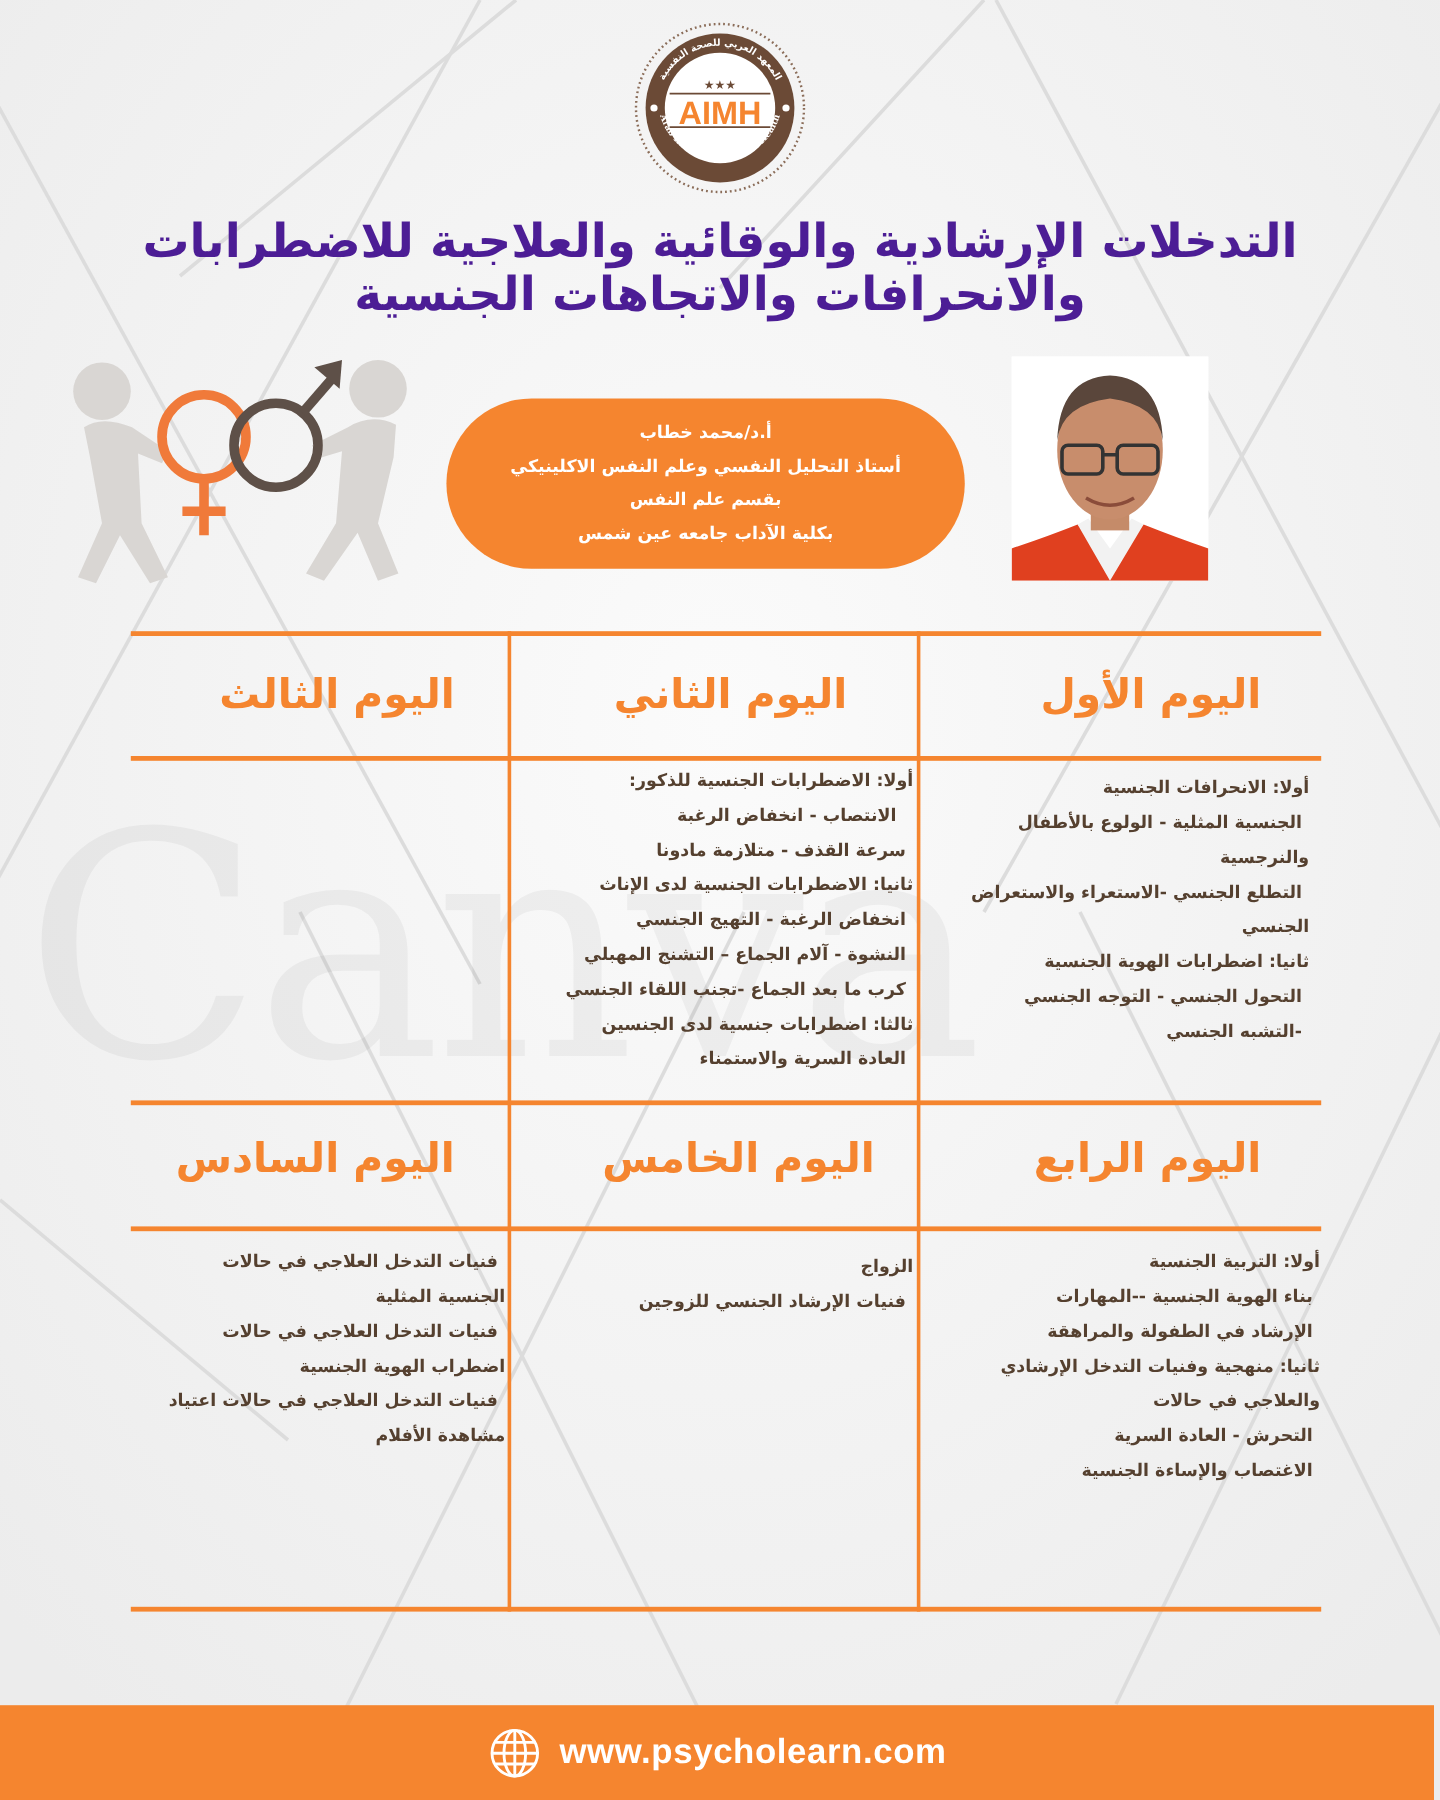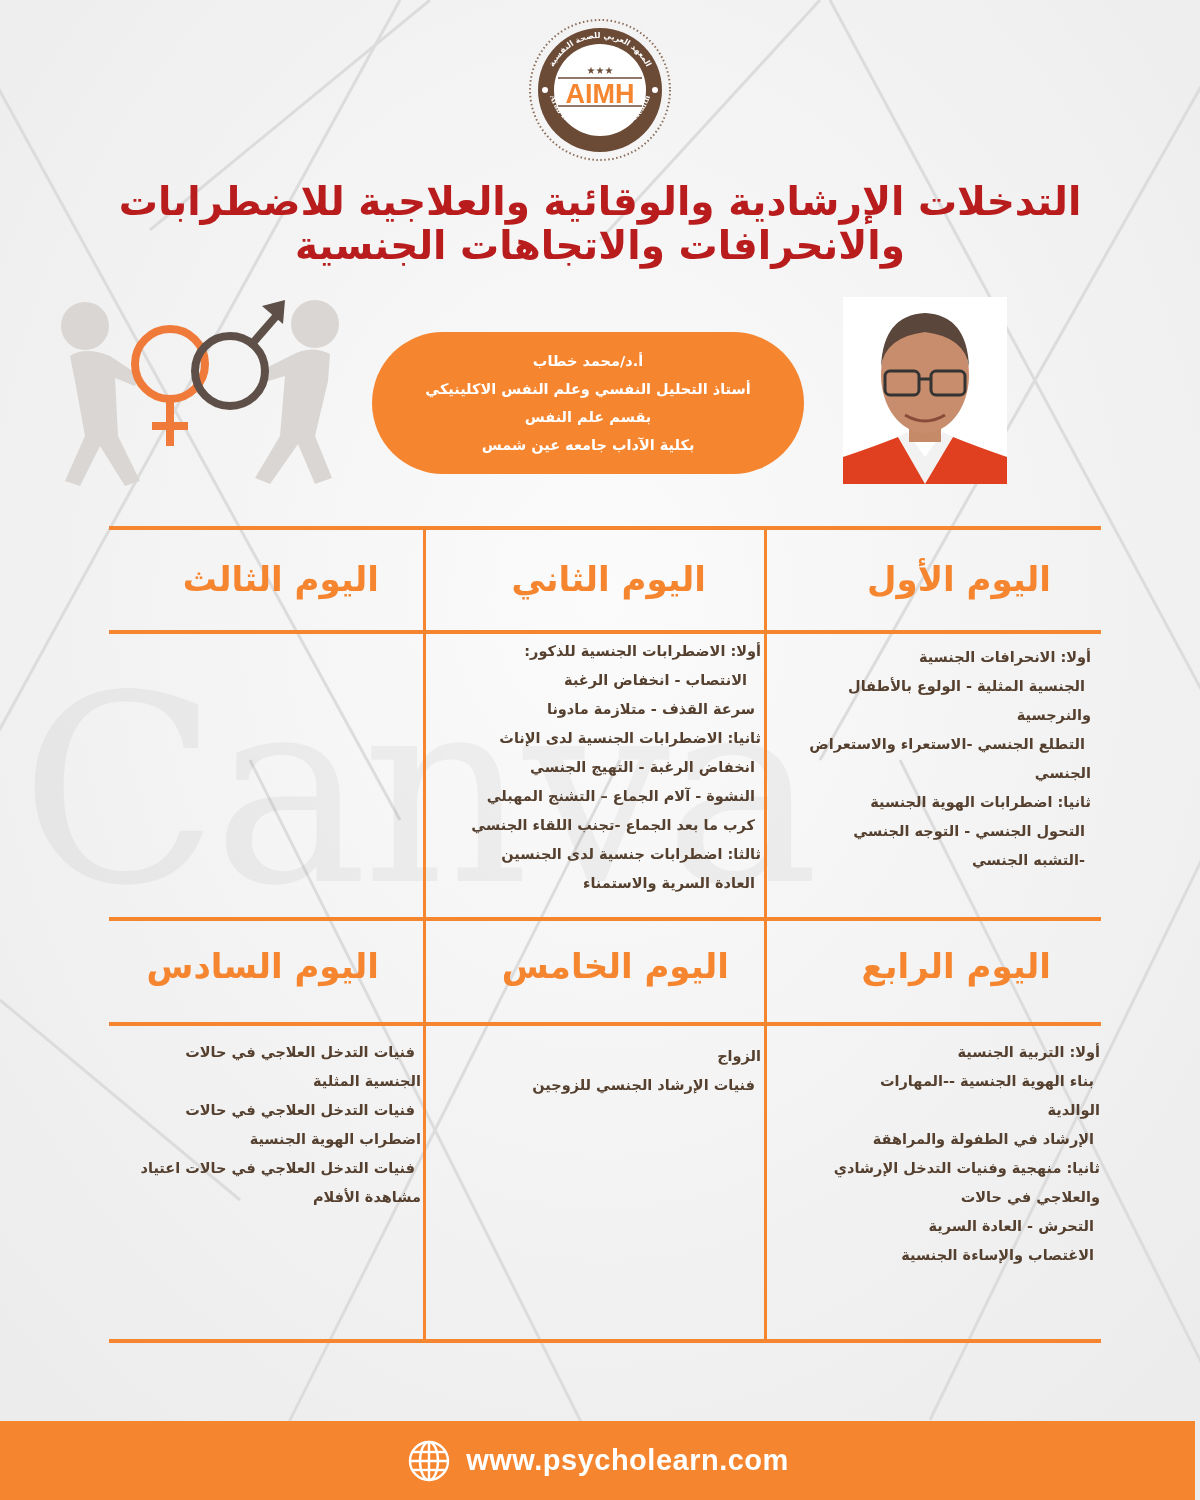--- a/index.html
+++ b/index.html
@@ -19,21 +19,21 @@
   }
   .layer { position: relative; z-index: 1; }
 
   
   .logo { position: absolute; left: 528px; top: 18px; width: 144px; height: 144px; }
 
   
   .title {
     position: absolute; left: 100px; top: 180px; width: 1000px;
     text-align: center; direction: rtl;
-    color: #b91c1c; font-weight: bold;
+    color: #4c1d95; font-weight: bold;
     font-size: 39px; line-height: 44px;
     font-family: "DejaVu Sans", sans-serif;
   }
 
   
   .illustration { position: absolute; left: 40px; top: 286px; width: 320px; height: 210px; }
 
   
   .pill {
     position: absolute; left: 372px; top: 332px; width: 432px; height: 142px;
@@ -207,21 +207,20 @@
     </div>
 
 
     <div class="day-title" style="right:50px; top:946px;">اليوم الرابع</div>
     <div class="day-title" style="right:372px; top:946px;">اليوم الخامس</div>
     <div class="day-title" style="right:722px; top:946px;">اليوم السادس</div>
 
     <div class="cell" style="right:1px; top:1038px;">
       <div>أولا: التربية الجنسية</div>
       <div style="margin-right:6px;">بناء الهوية الجنسية --المهارات</div>
-      <div>الوالدية</div>
       <div style="margin-right:6px;">الإرشاد في الطفولة والمراهقة</div>
       <div>ثانيا: منهجية وفنيات التدخل الإرشادي</div>
       <div>والعلاجي في حالات</div>
       <div style="margin-right:6px;">التحرش - العادة السرية</div>
       <div style="margin-right:6px;">الاغتصاب والإساءة الجنسية</div>
     </div>
 
     <div class="cell" style="right:340px; top:1042px;">
       <div>الزواج</div>
       <div style="margin-right:6px;">فنيات الإرشاد الجنسي للزوجين</div>

